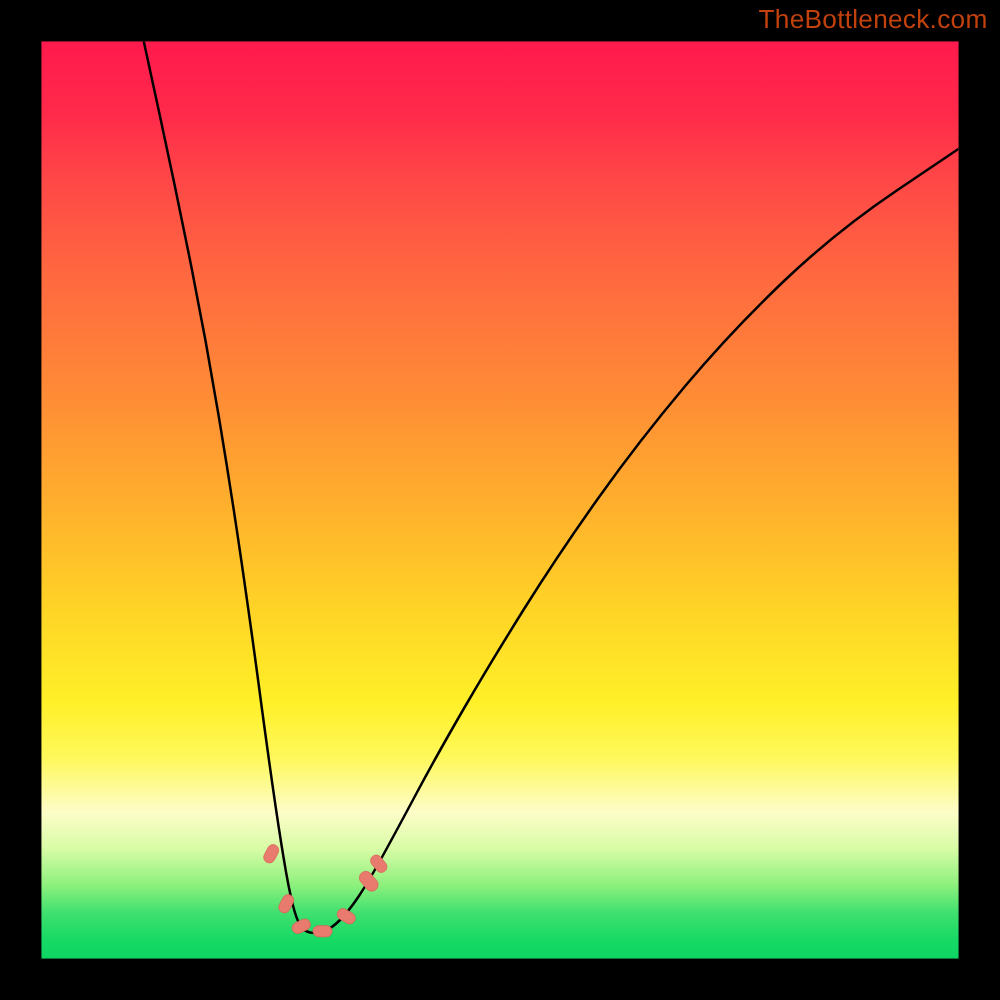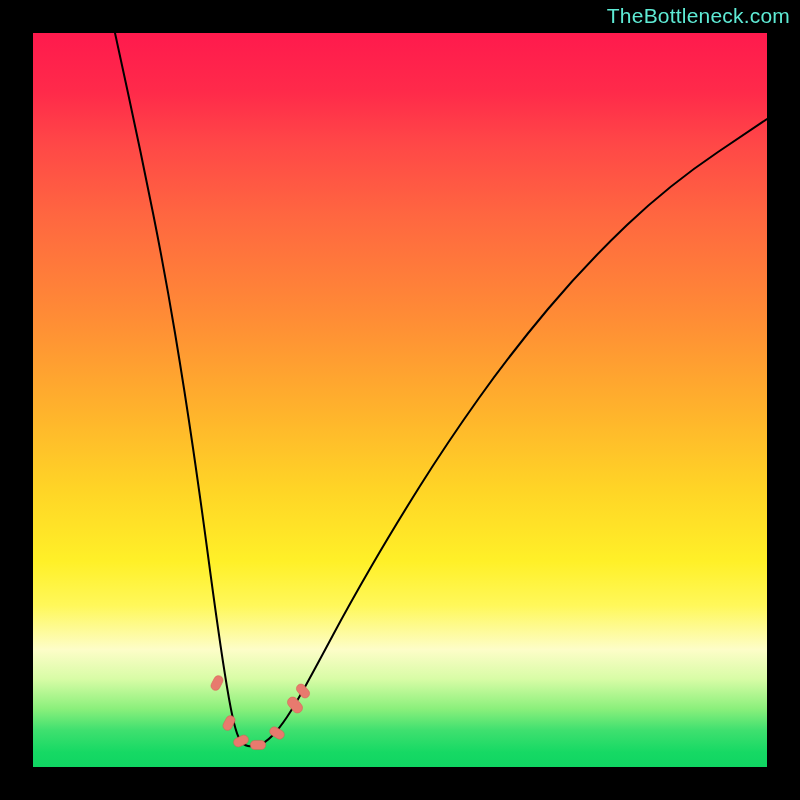--- a/index.html
+++ b/index.html
@@ -37,21 +37,21 @@
       #8cf07c 92%,
       #3fe06f 95%,
       #16d964 98%,
       #0fd562 100%
     );
   }
   .watermark {
     position: absolute;
     top: 4px;
     right: 10px;
-    color: #5eead4;
+    color: #c2410c;
     font-size: 21px;
     letter-spacing: 0.2px;
     font-weight: 400;
     user-select: none;
   }
   svg.curve {
     position: absolute;
     inset: 0;
     width: 734px;
     height: 734px;

